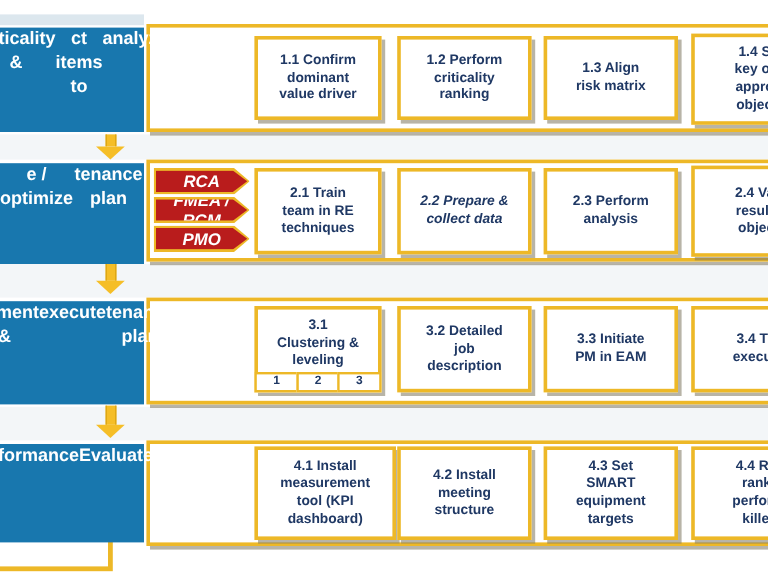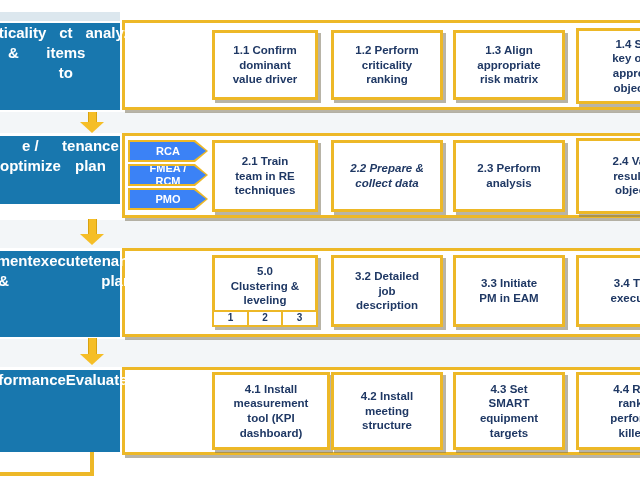--- a/index.html
+++ b/index.html
@@ -24,24 +24,24 @@
     box-shadow:3px 3px 0 rgba(125,118,95,.55);color:#1F3864;
     display:flex;flex-direction:column;justify-content:center;text-align:center;
     font-size:11.5px;line-height:1.28;z-index:2;
   }
   .tools{position:absolute;left:128px;width:80px;z-index:3;}
   .chev{
     position:relative;height:22px;margin-bottom:2px;background:#EDB827;
     clip-path:polygon(0 0,calc(100% - 13px) 0,100% 50%,calc(100% - 13px) 100%,0 100%);
   }
   .chev-in{
-    position:absolute;inset:2px;background:#3b82f6;color:#ffffff;
+    position:absolute;inset:2px;background:#b91c1c;color:#ffffff;
     clip-path:polygon(0 0,calc(100% - 12px) 0,100% 50%,calc(100% - 12px) 100%,0 100%);
-    font-size:11px;line-height:1.15;display:flex;flex-direction:column;
-    justify-content:center;text-align:center;
+    font-size:14px;line-height:1.15;display:flex;flex-direction:column;
+    justify-content:center;text-align:center;font-style:italic;
   }
   .darrow{position:absolute;left:80px;width:24px;z-index:1;}
   .darrow .stem{width:9px;margin:0 auto;background:#F5BE27;border-left:1px solid #D9A210;border-right:1px solid #D9A210;box-sizing:border-box;}
   .darrow .head{width:0;height:0;margin:0 auto;border-left:12px solid transparent;border-right:12px solid transparent;border-top:11px solid #F5BE27;}
   .sub-row{position:absolute;left:-3px;right:-3px;bottom:-3px;height:17px;display:flex;z-index:3;}
   .sub-cell{
     flex:1;background:#ffffff;border:2.5px solid #EDB827;box-sizing:border-box;
     margin-right:-2.5px;font-size:10px;color:#1F3864;
     display:flex;align-items:center;justify-content:center;
   }
@@ -73,36 +73,35 @@
   <span class="ln">dominant</span>
   <span class="ln">value driver</span>
 </div>
 <div class="step" style="top:30px;height:70px;left:331px;width:112px;">
   <span class="ln">1.2 Perform</span>
   <span class="ln">criticality</span>
   <span class="ln">ranking</span>
 </div>
 <div class="step" style="top:30px;height:70px;left:453px;width:112px;">
   <span class="ln">1.3 Align</span>
-  <span class="ln">appropriate</span>
   <span class="ln">risk matrix</span>
 </div>
 <div class="step" style="top:28px;height:76px;left:576px;width:112px;">
   <span class="ln">1.4 Se</span>
   <span class="ln">key obj</span>
   <span class="ln">approa</span>
   <span class="ln">objecti</span>
 </div>
 <div class="darrow" style="top:112px;">
   <div class="stem" style="height:10px;"></div>
     <div class="head"></div>
 </div>
 
 <div class="container" style="top:133px;height:85px;"></div>
-<div class="blue" style="top:136px;height:68px;">
+<div class="blue" style="top:136px;height:84px;">
   <span class="ln">e / optimize</span>
   <span class="ln">tenance plan</span>
 </div>
 <div class="tools" style="top:140px;">
   <div class="chev">
     <div class="chev-in">
       <span class="ln">RCA</span>
     </div>
   </div>
   <div class="chev">
@@ -142,21 +141,21 @@
 
 <div class="container" style="top:248px;height:89px;"></div>
 <div class="blue" style="top:251px;height:86px;">
   <span class="ln">plement &amp;</span>
   <span class="ln">execute</span>
   <span class="ln">tenance plan</span>
 </div>
 <div class="step" style="top:255px;height:72px;left:212px;width:106px;">
 
   <div style="margin-bottom:10px;">
-    <span class="ln">5.0</span>
+    <span class="ln">3.1</span>
     <span class="ln">Clustering &amp;</span>
     <span class="ln">leveling</span>
   </div>
   <div class="sub-row">
     <div class="sub-cell">1</div>
     <div class="sub-cell">2</div>
     <div class="sub-cell">3</div>
   </div>
 </div>
 <div class="step" style="top:255px;height:72px;left:331px;width:112px;">

